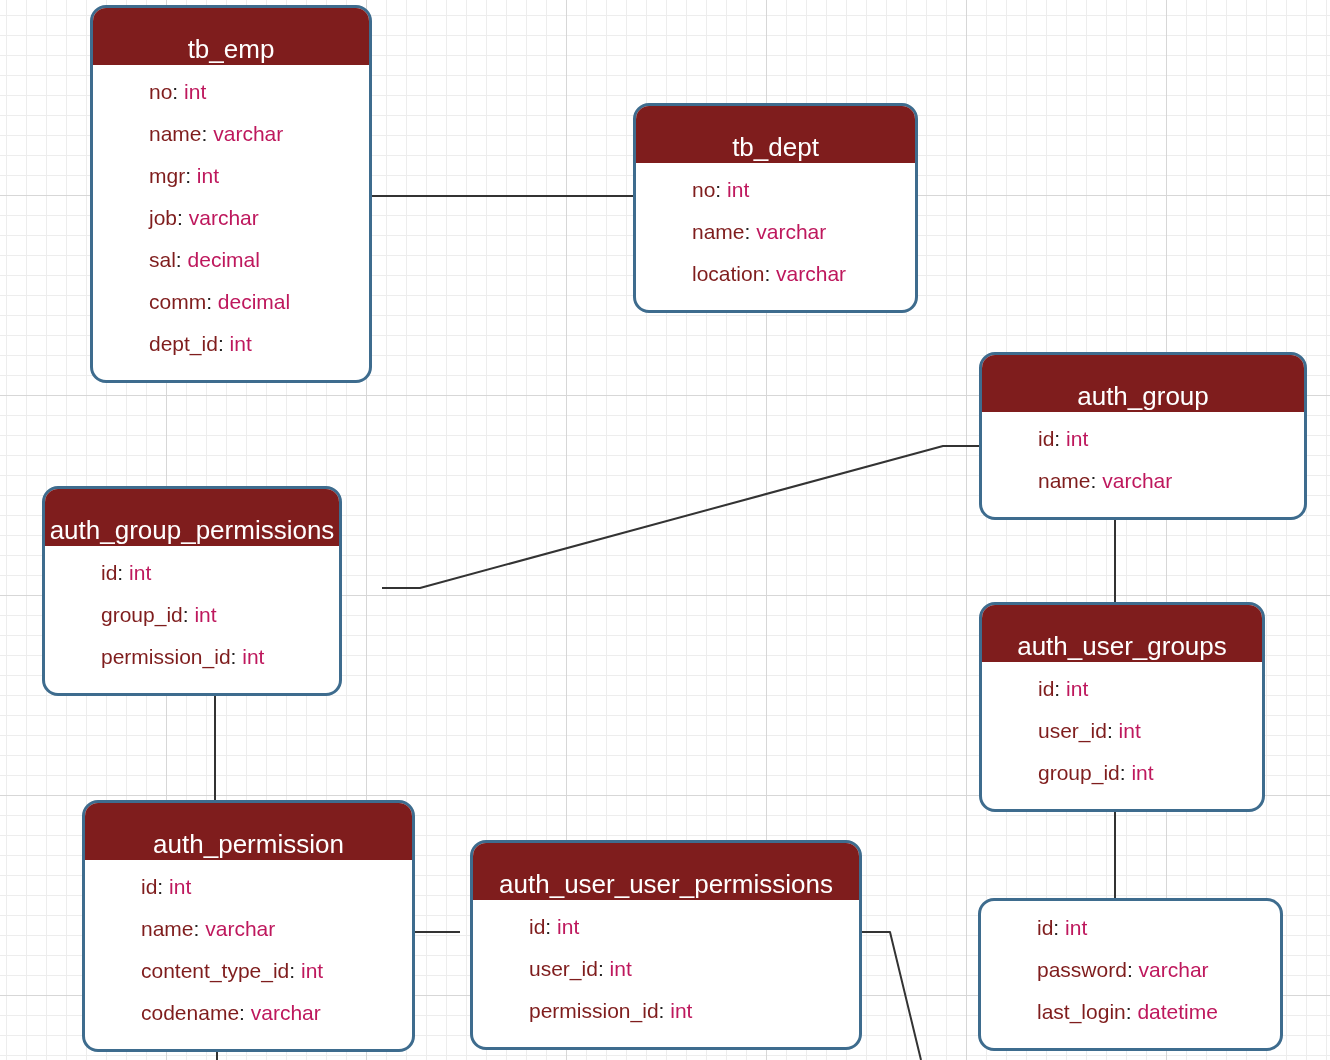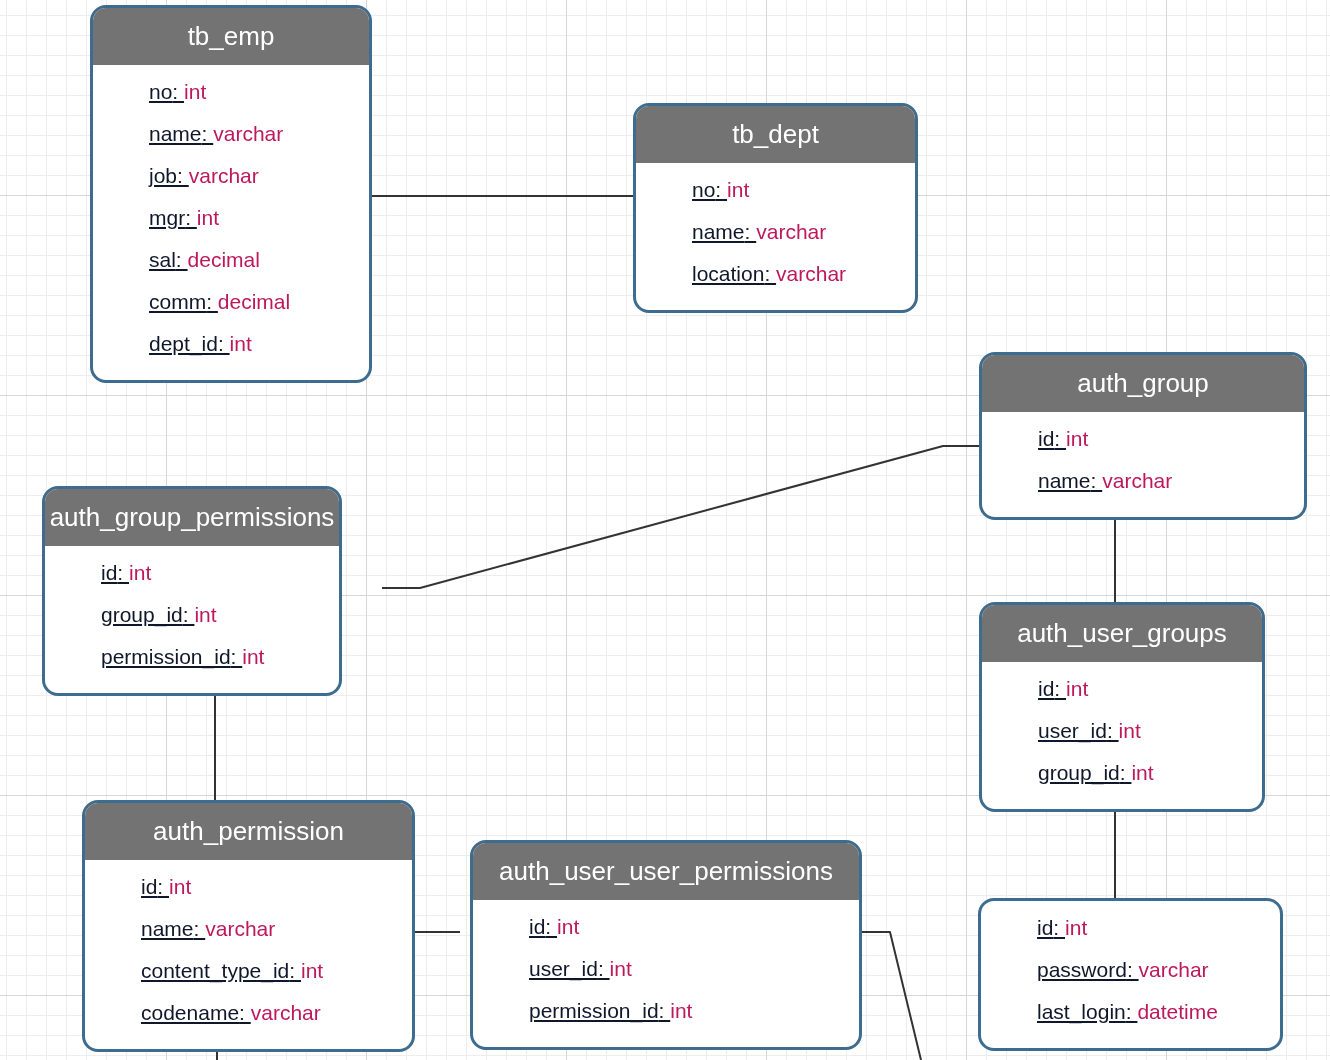--- a/index.html
+++ b/index.html
@@ -35,41 +35,41 @@
   .table {
     position: absolute;
     box-sizing: border-box;
     border: 3px solid #3e6c8e;
     border-radius: 16px;
     background: #ffffff;
     overflow: hidden;
   }
   .thead {
     height: 57px;
-    background: #737373;
+    background: #7f1d1d;
     display: flex;
-    align-items: center;
+    align-items: flex-end;
     justify-content: center;
   }
   .title {
     color: #ffffff;
     font-size: 26px;
     white-space: nowrap;
   }
   .tbody {
     padding: 6px 0 15px 0;
   }
   .row {
     height: 42px;
     line-height: 42px;
     padding-left: 56px;
     font-size: 21px;
     white-space: nowrap;
   }
-  .fname { color: #0f172a; text-decoration: underline; }
+  .fname { color: #7f1d1d; }
   .fname::after { content: ":\00a0"; color: #222222; }
   .ftype { color: #be185d; }
 
   
   #t0 { left: 90px;  top: 5px;   width: 282px; }
   #t1 { left: 633px; top: 103px; width: 285px; }
   #t2 { left: 979px; top: 352px; width: 328px; }
   #t3 { left: 42px;  top: 486px; width: 300px; }
   #t4 { left: 979px; top: 602px; width: 286px; }
   #t5 { left: 82px;  top: 800px; width: 333px; }
@@ -92,22 +92,22 @@
     <path d="M852 932 H890 L921 1060"></path>
   </svg>
 
   <div class="table" id="t0">
     <div class="thead">
       <span class="title">tb_emp</span>
     </div>
     <div class="tbody">
       <div class="row"><span class="fname">no</span><span class="ftype">int</span></div>
       <div class="row"><span class="fname">name</span><span class="ftype">varchar</span></div>
+      <div class="row"><span class="fname">mgr</span><span class="ftype">int</span></div>
       <div class="row"><span class="fname">job</span><span class="ftype">varchar</span></div>
-      <div class="row"><span class="fname">mgr</span><span class="ftype">int</span></div>
       <div class="row"><span class="fname">sal</span><span class="ftype">decimal</span></div>
       <div class="row"><span class="fname">comm</span><span class="ftype">decimal</span></div>
       <div class="row"><span class="fname">dept_id</span><span class="ftype">int</span></div>
     </div>
   </div>
 
   <div class="table" id="t1">
     <div class="thead">
       <span class="title">tb_dept</span>
     </div>

